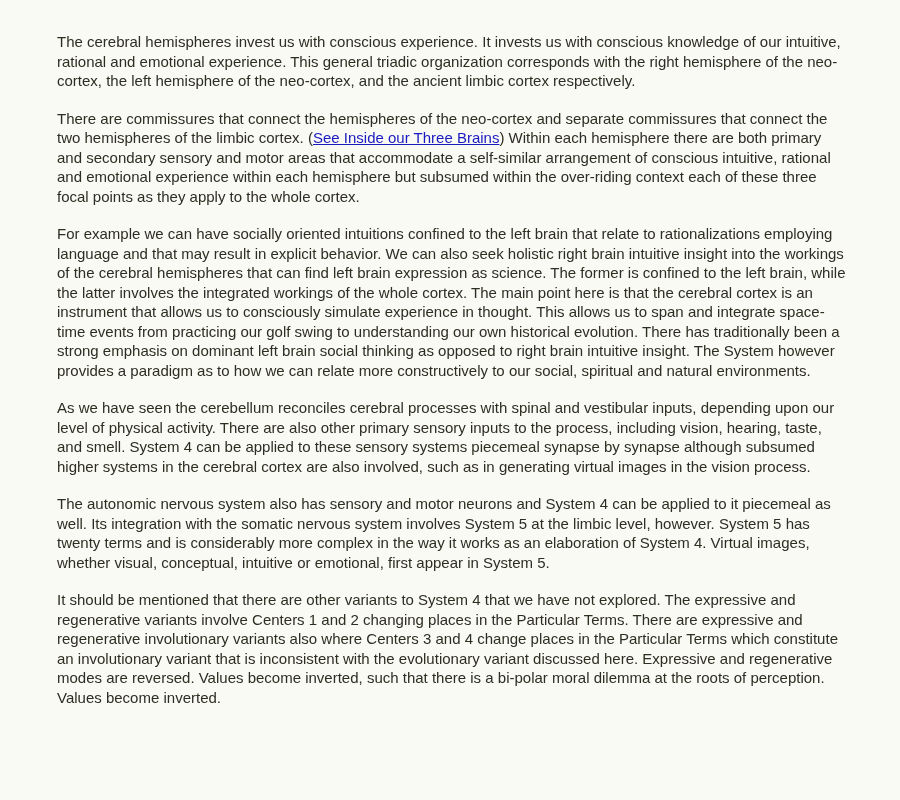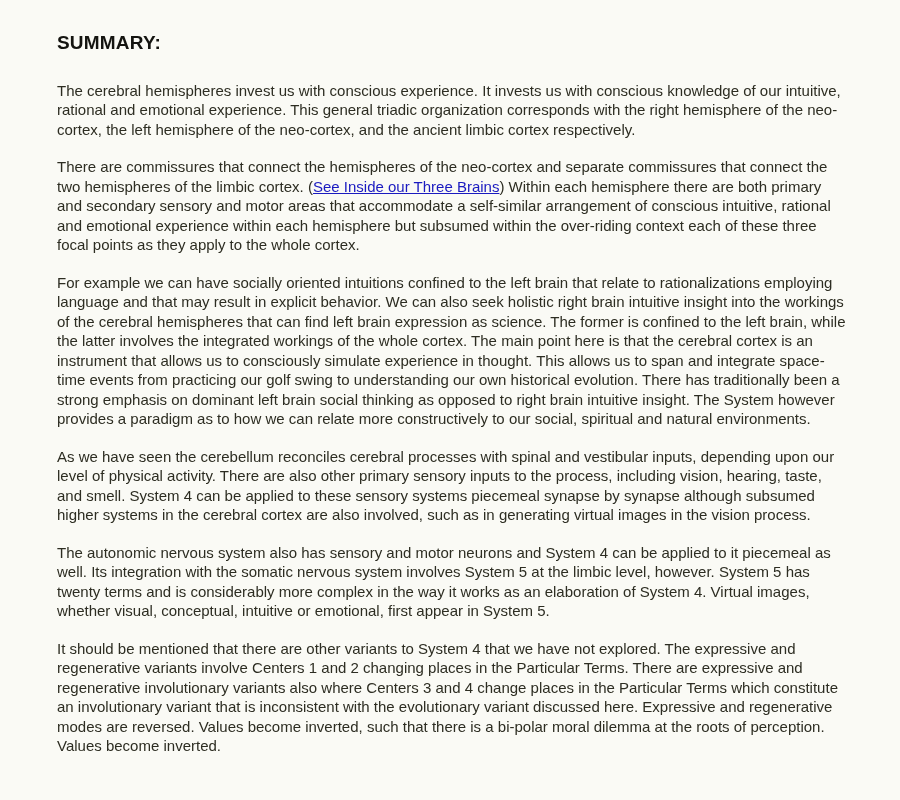--- a/index.html
+++ b/index.html
@@ -44,21 +44,20 @@
     color: #1a1ac0;
     text-decoration: underline;
     cursor: pointer;
   }
 </style>
 </head>
 <body>
 
 <div class="page">
 
-  <h1 class="doc-title">SUMMARY:</h1>
 
   <p class="body-copy">The cerebral hemispheres invest us with conscious experience. It invests us with conscious knowledge of our intuitive, rational and emotional experience. This general triadic organization corresponds with the right hemisphere of the neo-cortex, the left hemisphere of the neo-cortex, and the ancient limbic cortex respectively.</p>
 
   <p class="body-copy"><span>There are commissures that connect the hemispheres of the neo-cortex and separate commissures that connect the two hemispheres of the limbic cortex. (</span><a class="inline-link">See Inside our Three Brains</a><span>) Within each hemisphere there are both primary and secondary sensory and motor areas that accommodate a self-similar arrangement of conscious intuitive, rational and emotional experience within each hemisphere but subsumed within the over-riding context each of these three focal points as they apply to the whole cortex.</span></p>
 
   <p class="body-copy">For example we can have socially oriented intuitions confined to the left brain that relate to rationalizations employing language and that may result in explicit behavior. We can also seek holistic right brain intuitive insight into the workings of the cerebral hemispheres that can find left brain expression as science. The former is confined to the left brain, while the latter involves the integrated workings of the whole cortex. The main point here is that the cerebral cortex is an instrument that allows us to consciously simulate experience in thought. This allows us to span and integrate space-time events from practicing our golf swing to understanding our own historical evolution. There has traditionally been a strong emphasis on dominant left brain social thinking as opposed to right brain intuitive insight. The System however provides a paradigm as to how we can relate more constructively to our social, spiritual and natural environments.</p>
 
   <p class="body-copy">As we have seen the cerebellum reconciles cerebral processes with spinal and vestibular inputs, depending upon our level of physical activity. There are also other primary sensory inputs to the process, including vision, hearing, taste, and smell. System 4 can be applied to these sensory systems piecemeal synapse by synapse although subsumed higher systems in the cerebral cortex are also involved, such as in generating virtual images in the vision process.</p>
 
   <p class="body-copy">The autonomic nervous system also has sensory and motor neurons and System 4 can be applied to it piecemeal as well. Its integration with the somatic nervous system involves System 5 at the limbic level, however. System 5 has twenty terms and is considerably more complex in the way it works as an elaboration of System 4. Virtual images, whether visual, conceptual, intuitive or emotional, first appear in System 5.</p>

